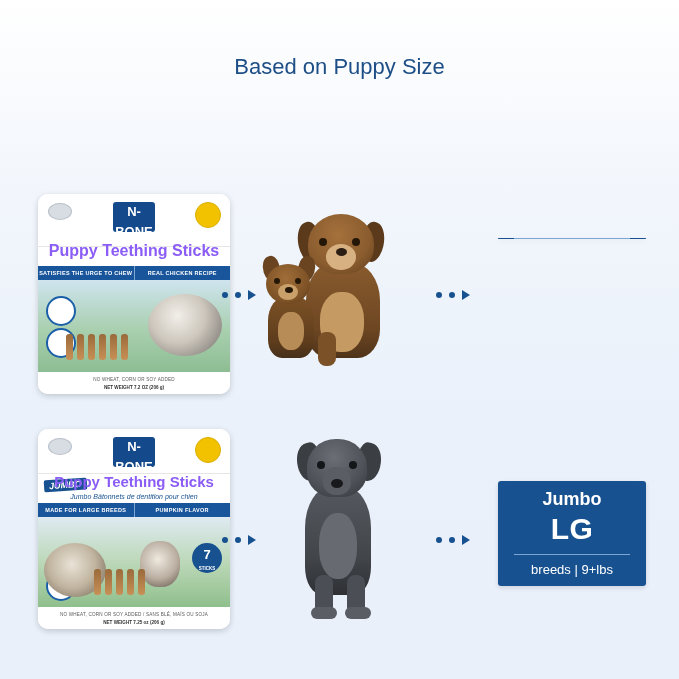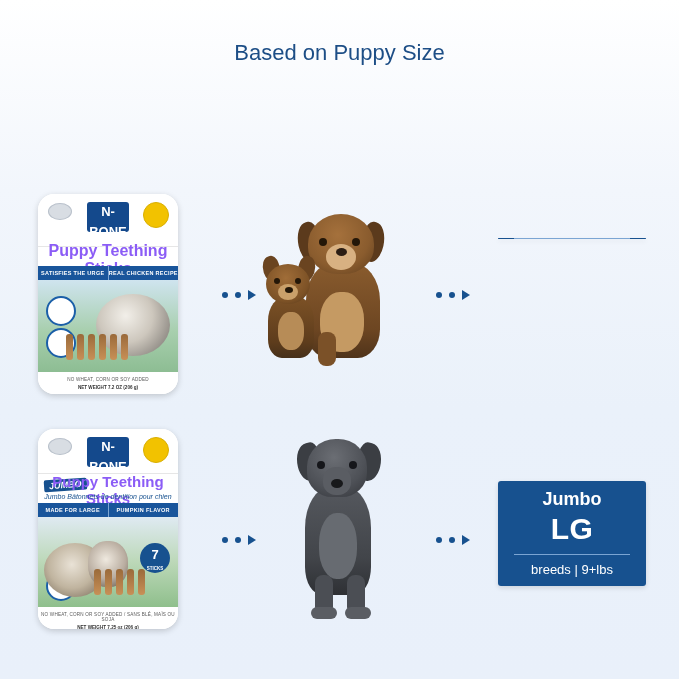--- a/index.html
+++ b/index.html
@@ -16,31 +16,31 @@
   }
   
   .header{
     position:absolute;top:40px;left:0;width:100%;text-align:center;
   }
   .title{
     font-size:44px;font-weight:bold;color:#123a6e;letter-spacing:-0.5px;
     line-height:1.05;margin:0;
   }
   .subtitle{
-    font-size:22px;color:#1d4e86;font-weight:normal;
+    font-size:22px;color:#1d4e86;margin-top:14px;font-weight:normal;
   }
 
   
   .row{position:absolute;left:0;width:100%;height:240px;}
   .row1{top:180px;}
   .row2{top:415px;}
 
   
   .bag{
-    position:absolute;width:140px;height:200px;border-radius:16px;
+    position:absolute;width:192px;height:200px;border-radius:10px;
     box-shadow:0 2px 6px rgba(0,0,0,.18);
     overflow:hidden;background:#fff;
   }
   .bag1{left:38px;top:14px;}
   .bag2{left:38px;top:14px;}
 
   .bag-inner{position:absolute;inset:0;}
   .bag-top{
     position:absolute;left:0;right:0;top:0;height:52px;background:#ffffff;
     border-bottom:1px solid #e6e6e6;

